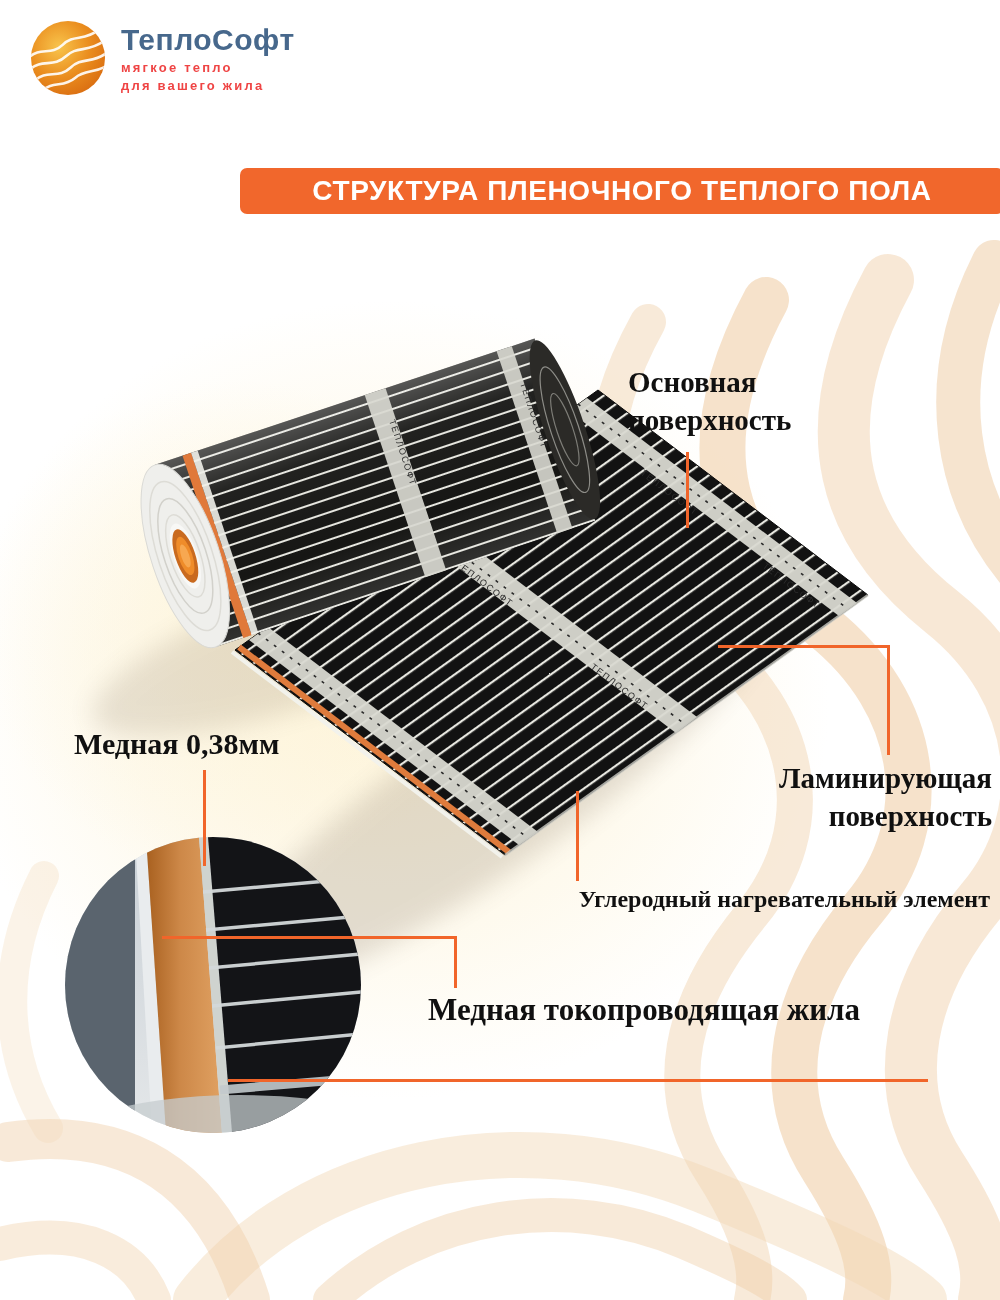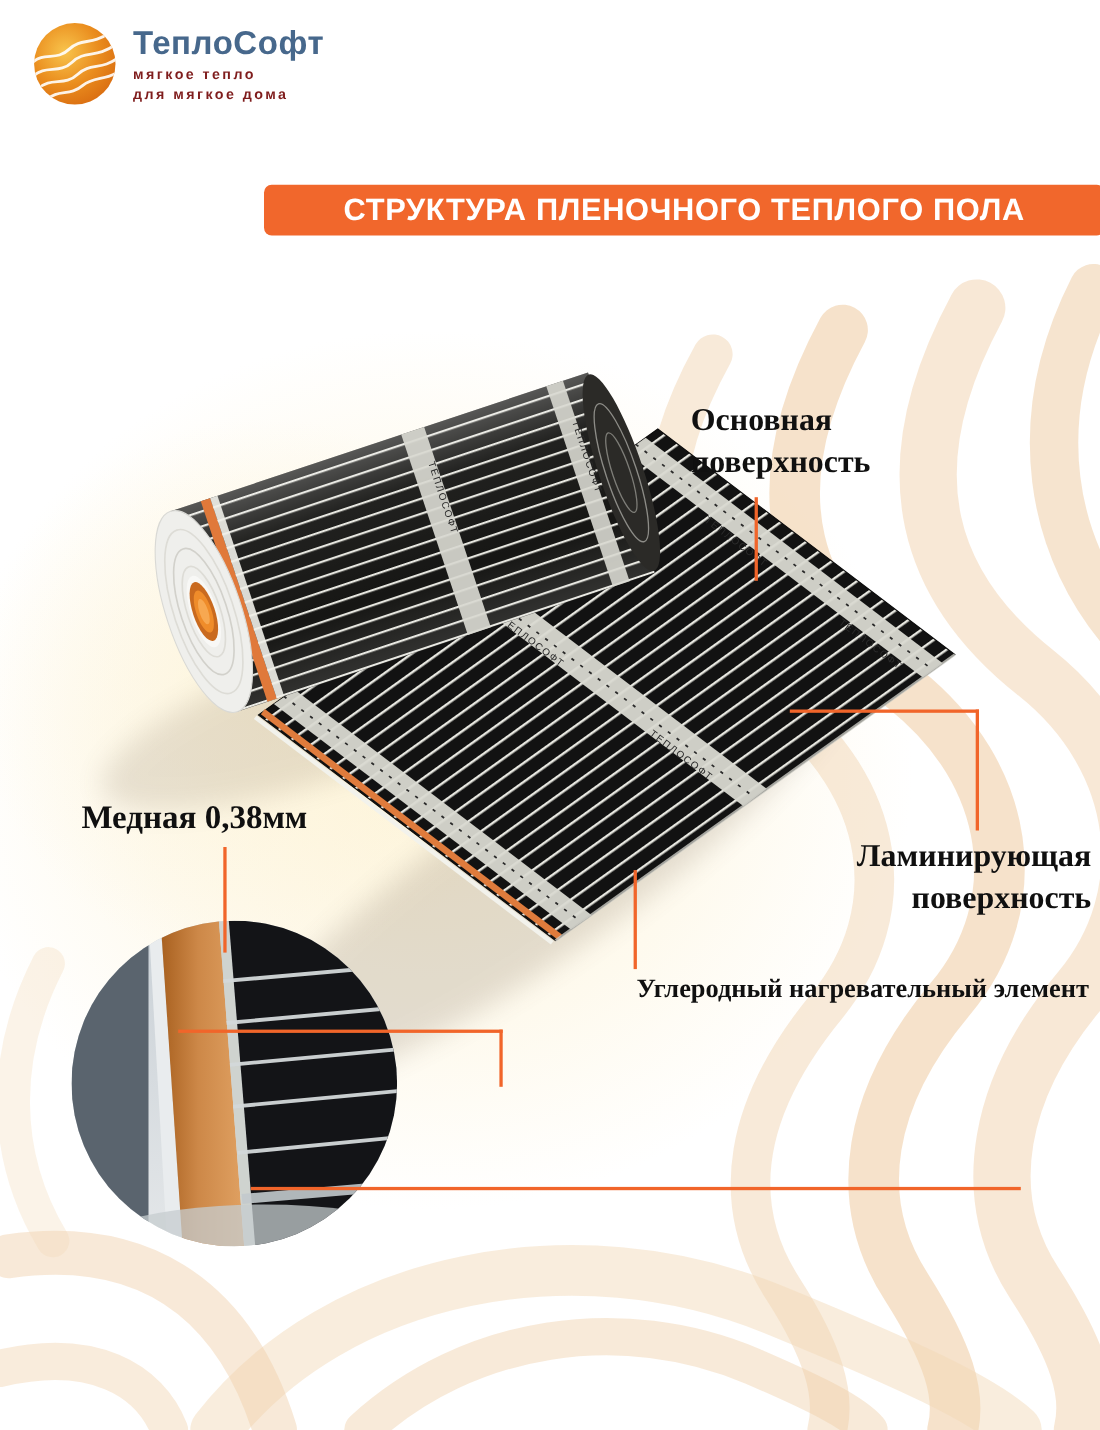--- a/index.html
+++ b/index.html
@@ -3,21 +3,21 @@
 <meta charset="utf-8">
 <style>
   html,body{margin:0;padding:0;}
   .page{position:relative;width:1000px;height:1300px;background:#ffffff;overflow:hidden;
         font-family:"Liberation Sans",sans-serif;}
   .layer{position:absolute;left:0;top:0;}
 
   
   .logo{position:absolute;left:28px;top:18px;display:flex;align-items:center;gap:13px;}
   .logo-brand{font-size:30px;font-weight:700;color:#47688C;letter-spacing:.5px;}
-  .logo-tag{font-size:13px;font-weight:700;color:#7f1d1d;letter-spacing:2.2px;margin-top:3px;}
+  .logo-tag{font-size:13px;font-weight:700;color:#ef4444;letter-spacing:2.2px;margin-top:3px;}
 
   
   .banner{position:absolute;left:200px;top:168px;width:764px;height:46px;background:#F1672C;
           border-radius:7px;display:flex;align-items:center;justify-content:center;margin-left:40px;}
   .banner span{color:#ffffff;font-weight:700;font-size:28px;letter-spacing:.6px;white-space:nowrap;}
 
   
   .lbl{position:absolute;color:#101010;font-family:Liberation Serif, serif;font-weight:700;
        white-space:pre-line;line-height:1.3;}
   .lbl-base{left:628px;top:364px;font-size:29px;}
@@ -191,21 +191,21 @@
       <g clip-path="url(#logoClip)" fill="none" stroke="#ffffff" stroke-width="2.6" opacity="0.9" transform="rotate(-14 40 40)">
         <path d="M2,30 C16,22 24,34 38,26 C52,18 58,28 78,20"></path>
         <path d="M0,42 C14,34 24,46 38,38 C52,30 60,40 80,32"></path>
         <path d="M2,54 C16,46 26,58 40,50 C54,42 62,52 80,44"></path>
         <path d="M6,66 C20,58 28,68 42,61 C54,55 64,62 78,56"></path>
       </g>
     </svg>
     <div class="logo-text">
       <div class="logo-brand">ТеплоСофт</div>
       <div class="logo-tag">мягкое тепло</div>
-      <div class="logo-tag">для мягкое дома</div>
+      <div class="logo-tag">для вашего жила</div>
     </div>
   </div>
 
   <div class="banner">
     <span>СТРУКТУРА ПЛЕНОЧНОГО ТЕПЛОГО ПОЛА</span>
   </div>
 
   <div class="ln ld1"></div>
   <div class="ln ld2"></div>
   <div class="ln ld3h"></div>
@@ -214,14 +214,15 @@
   <div class="ln ld5h"></div>
   <div class="ln ld5v"></div>
   <div class="ln ld6"></div>
 
   <div class="lbl lbl-base">Основная
 поверхность</div>
   <div class="lbl lbl-thick">Медная 0,38мм</div>
   <div class="lbl lbl-lam">Ламинирующая
 поверхность</div>
   <div class="lbl lbl-carbon">Углеродный нагревательный элемент</div>
+  <div class="lbl lbl-copper">Медная токопроводящая жила</div>
 
 </div>
 
 </body></html>

